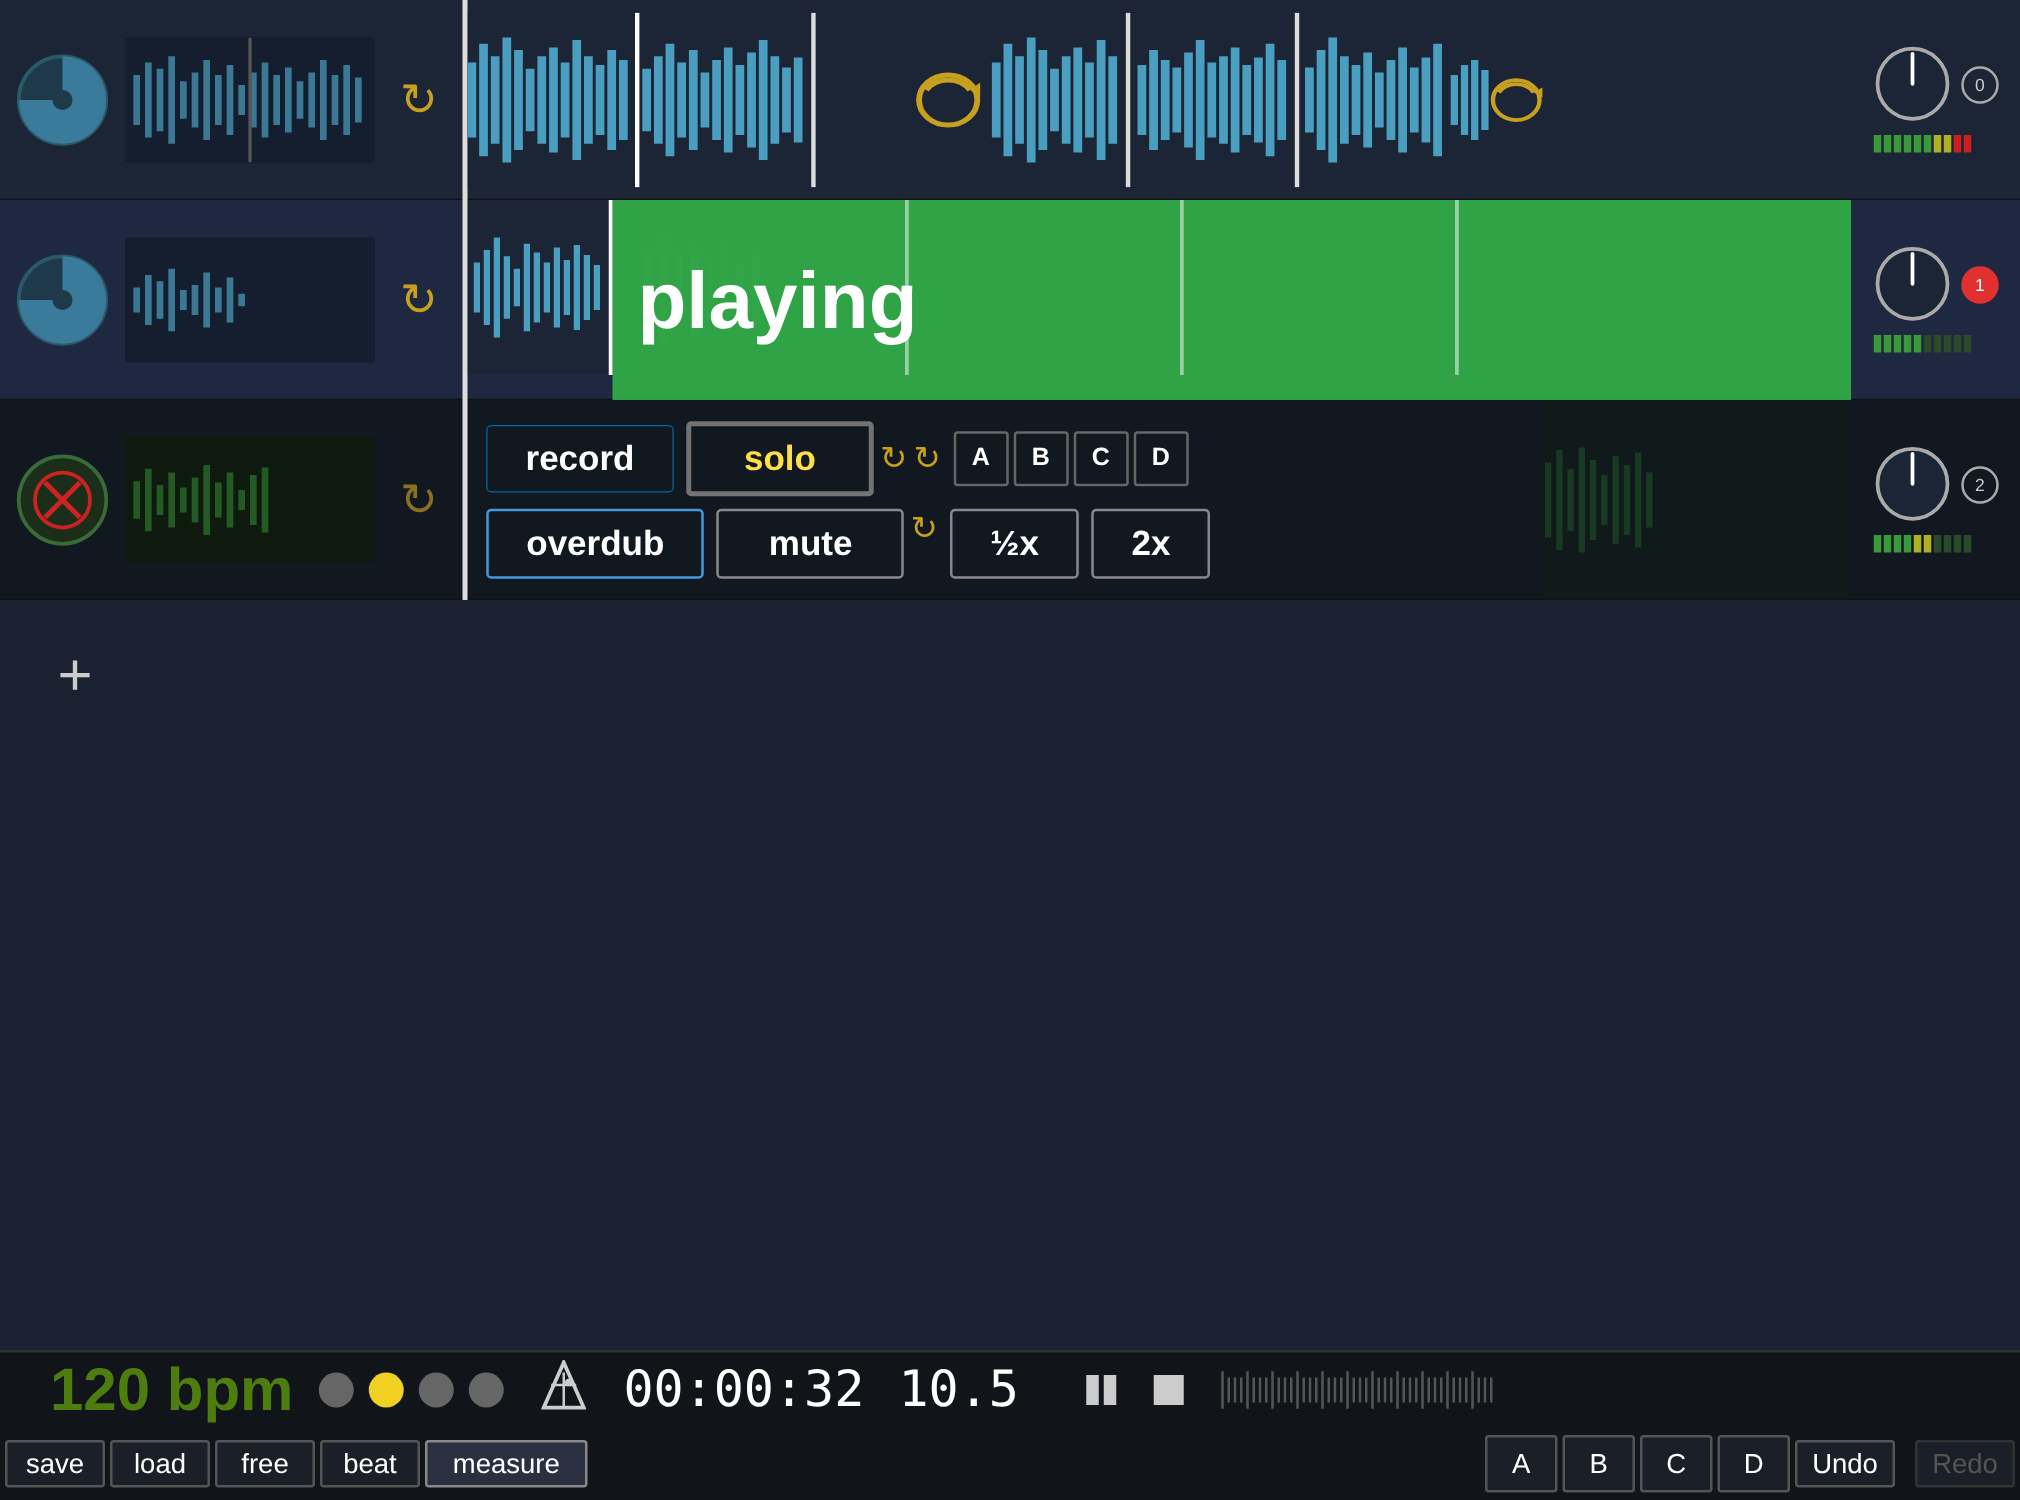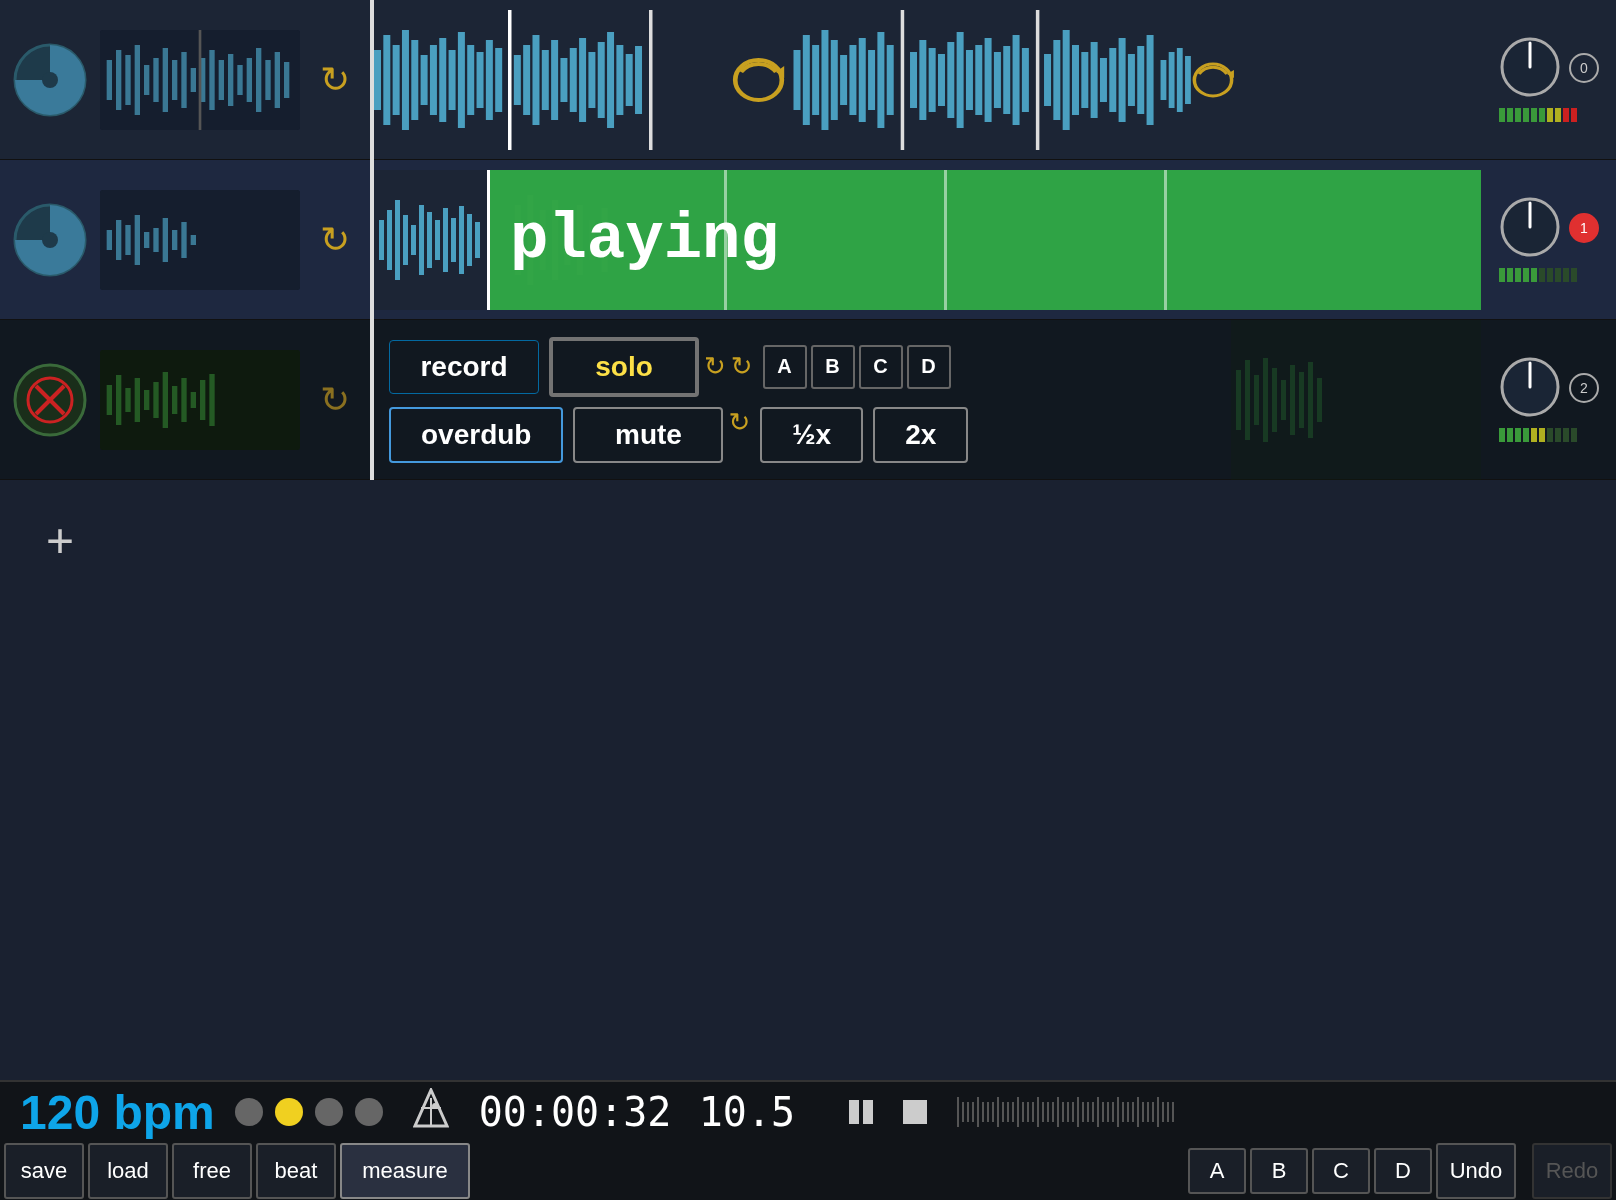--- a/index.html
+++ b/index.html
@@ -233,22 +233,23 @@
       flex: 1;
       display: flex;
       align-items: center;
       padding: 0 20px;
       gap: 20px;
     }
 
     .bpm-display {
       font-size: 48px;
       font-weight: bold;
-      color: #0ea5e9;
+      color: #4d7c0f;
       min-width: 180px;
+      margin-left: 20px;
     }
 
     .dot-controls {
       display: flex;
       gap: 12px;
       align-items: center;
     }
 
     .dot {
       width: 28px;
@@ -317,21 +318,21 @@
 
     .bottom-buttons {
       height: 58px;
       display: flex;
       align-items: center;
       gap: 4px;
       padding: 0 4px;
     }
 
     .bottom-btn {
-      height: 56px;
+      height: 38px;
       min-width: 80px;
       border: 2px solid #555;
       background: #1a1f28;
       color: #fff;
       font-size: 22px;
       cursor: pointer;
       border-radius: 3px;
       padding: 0 10px;
     }
 
@@ -570,21 +571,21 @@
           <rect x="61" y="32" width="4" height="36"></rect>
           <rect x="68" y="45" width="4" height="10"></rect>
         </g>
       </svg>
     </div>
     <div class="track-rotate-icon">↻</div>
   </div>
 
   <div style="width:4px;height:160px;background:#ddd;flex-shrink:0;"></div>
 
-  <div style="flex:1;height:140px;position:relative;overflow:hidden;font-family:Liberation Mono, monospace;">
+  <div style="flex:1;height:160px;position:relative;overflow:hidden;">
 
     <svg style="position:absolute;left:0;top:0;width:115px;height:140px;" viewBox="0 0 115 140" preserveAspectRatio="none">
       <rect width="115" height="140" fill="#1c2535"></rect>
       <g fill="#4a9fc0">
         <rect x="5" y="50" width="5" height="40"></rect>
         <rect x="13" y="40" width="5" height="60"></rect>
         <rect x="21" y="30" width="5" height="80"></rect>
         <rect x="29" y="45" width="5" height="50"></rect>
         <rect x="37" y="55" width="5" height="30"></rect>
         <rect x="45" y="35" width="5" height="70"></rect>

